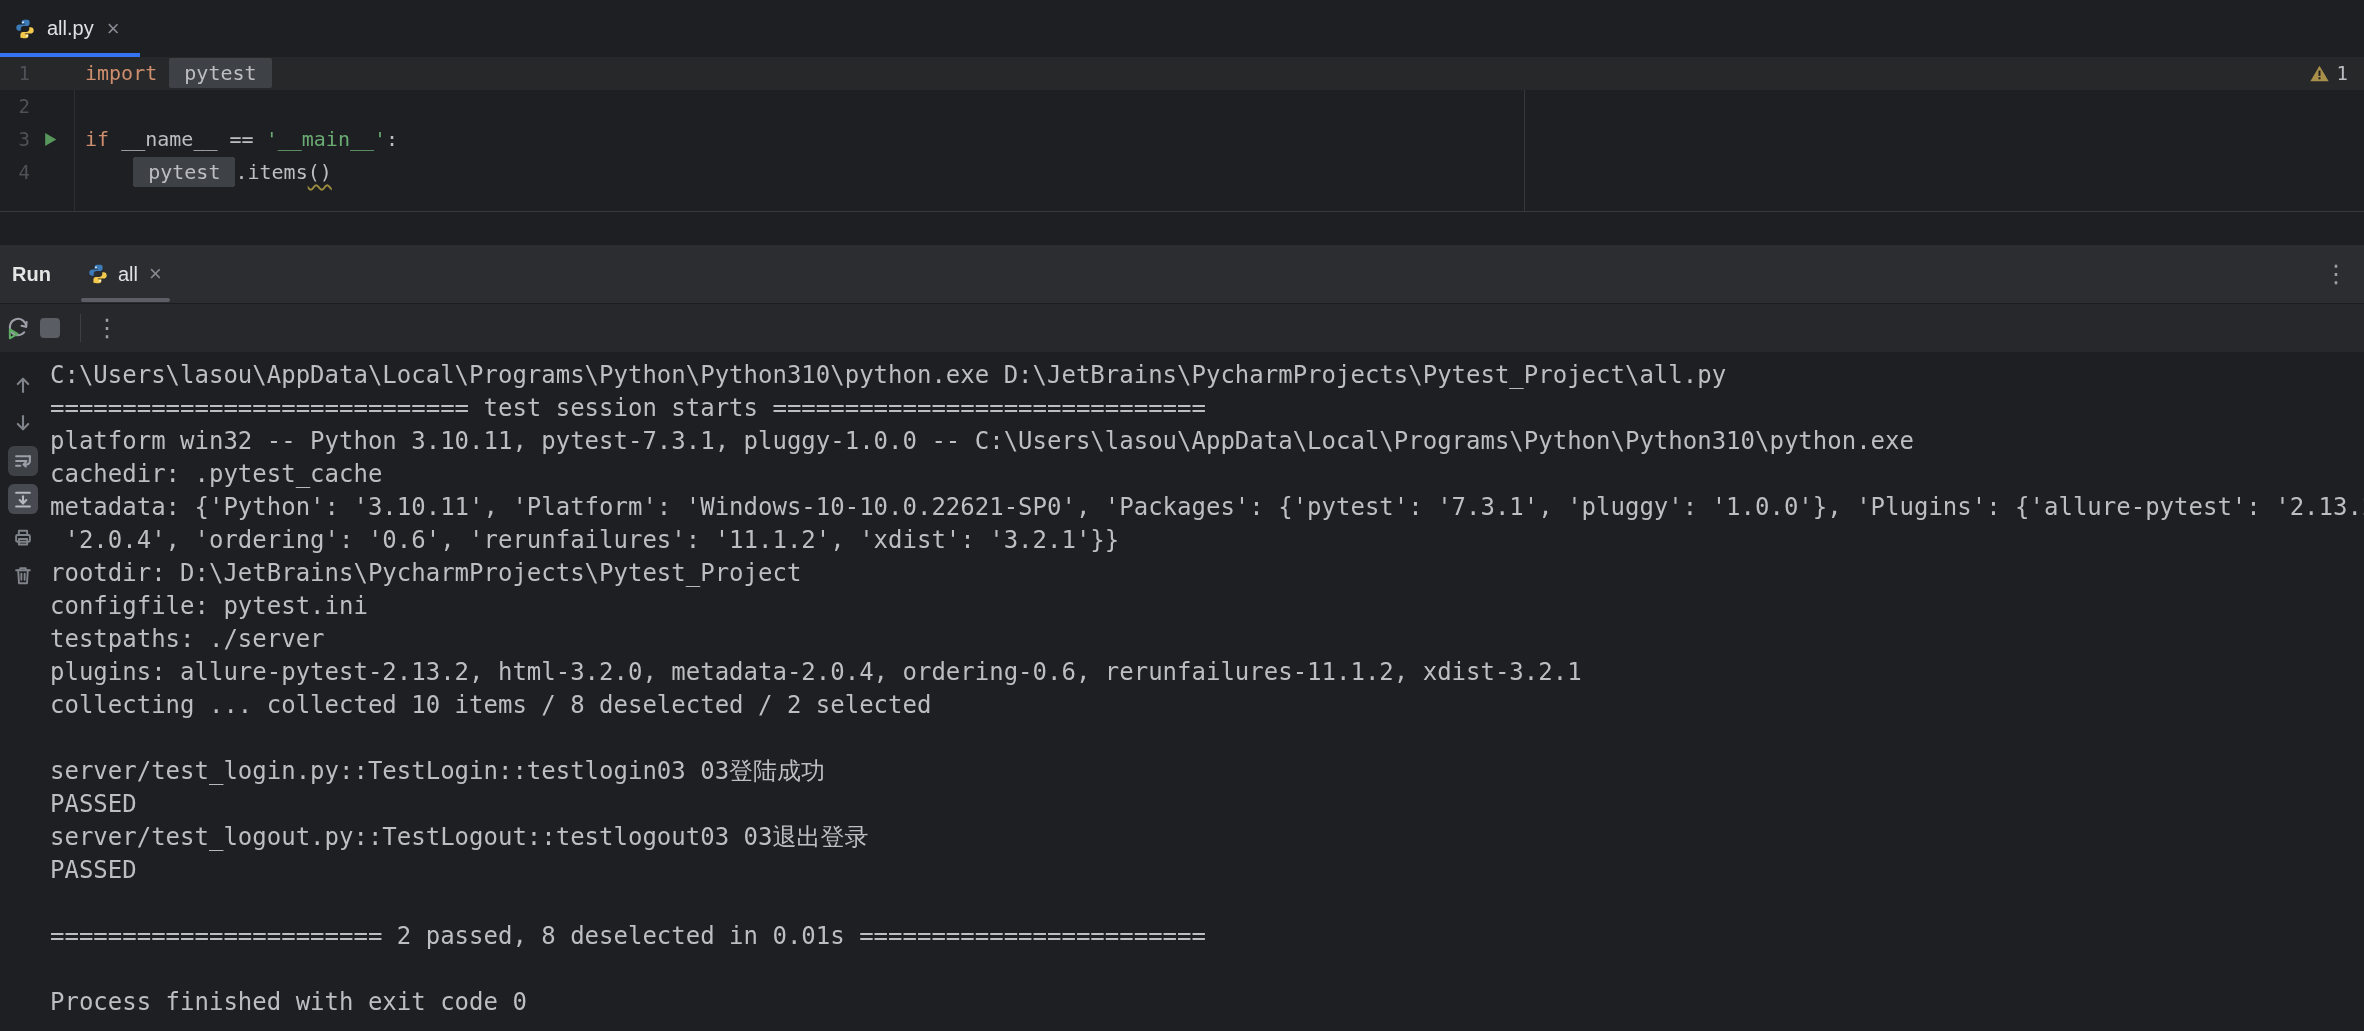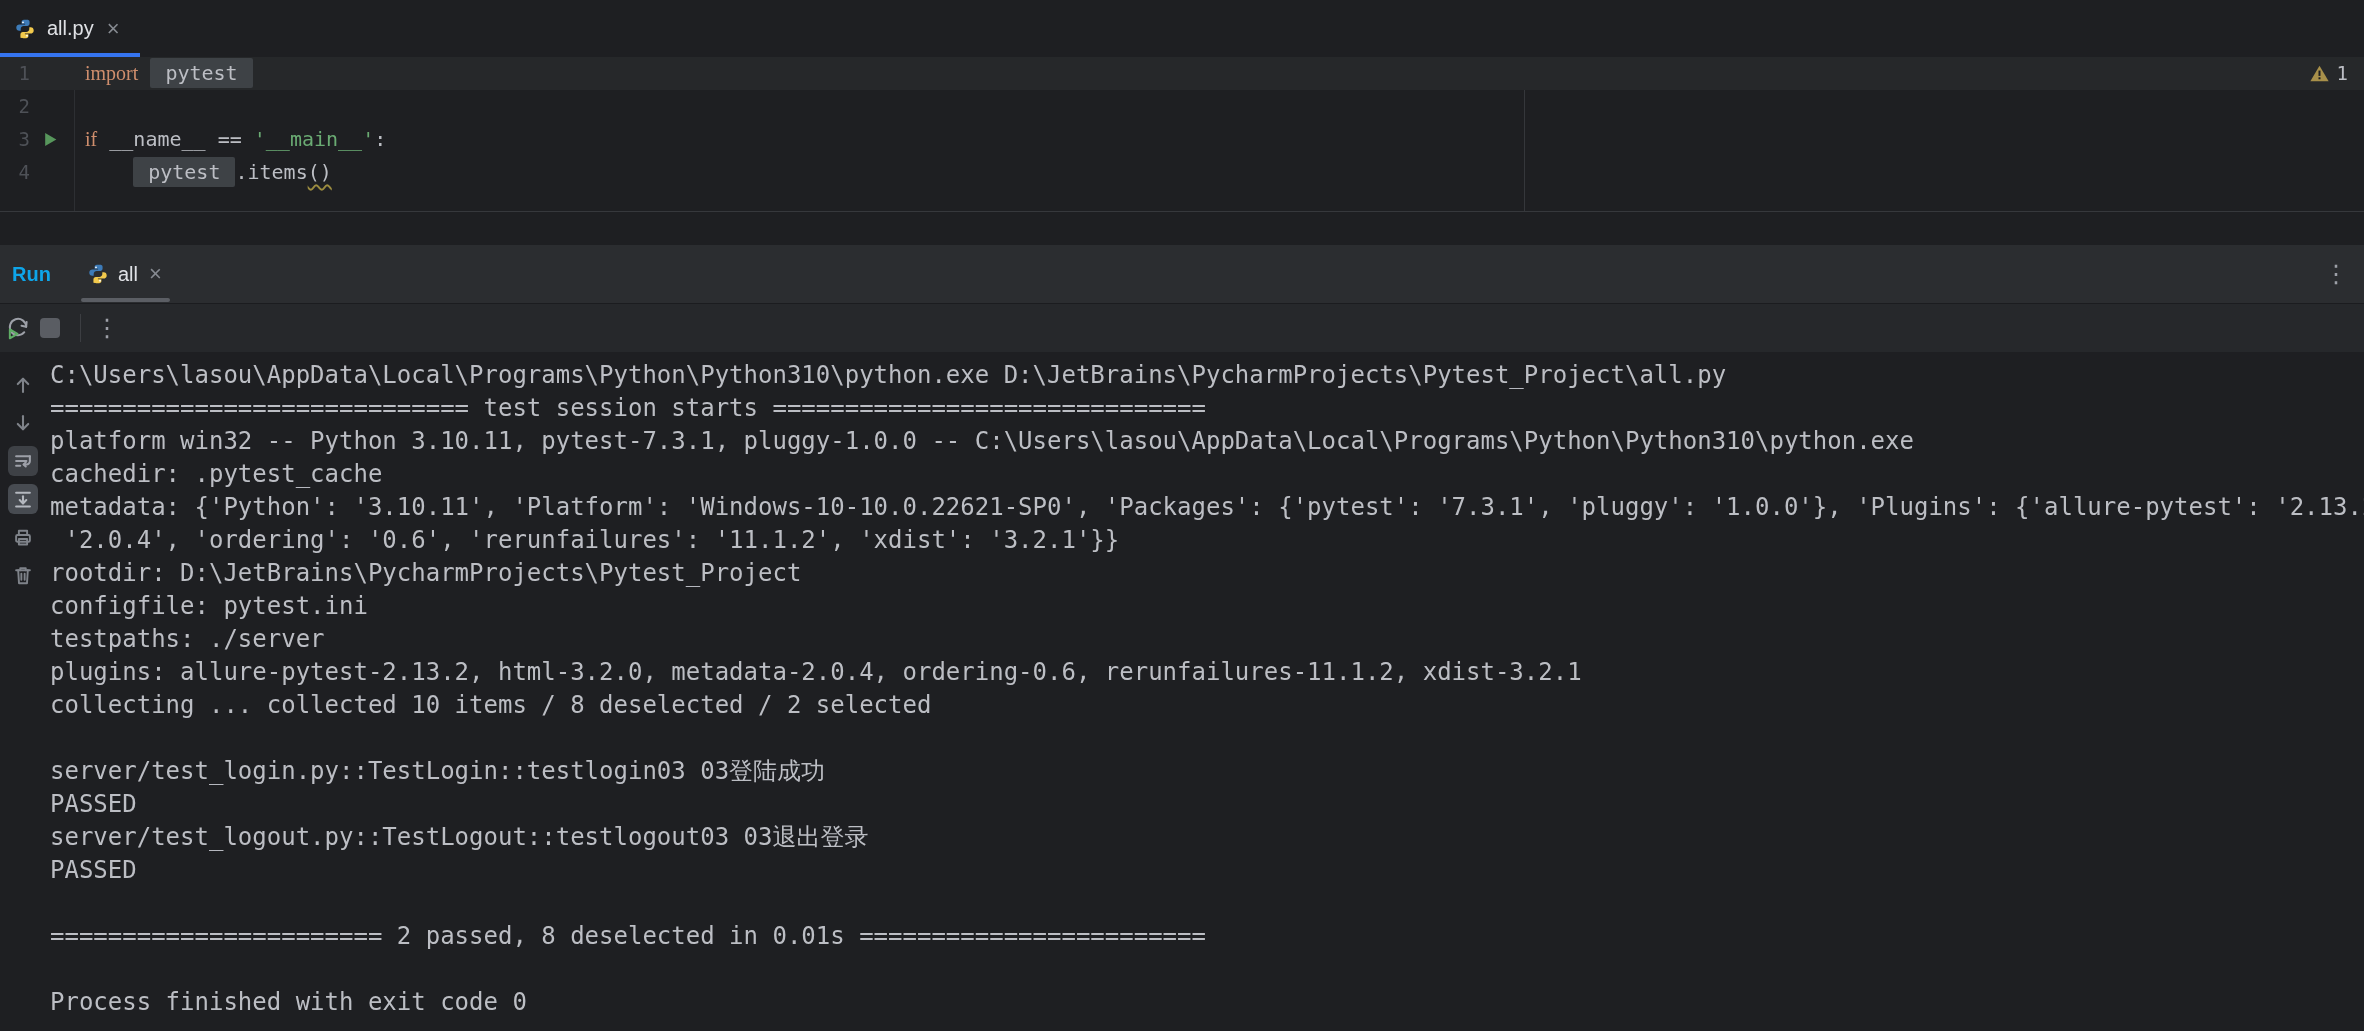--- a/index.html
+++ b/index.html
@@ -22,30 +22,30 @@
     font-size:20px; line-height:33px;
   }
   .gutter-divider { position:absolute; left:74px; top:0; bottom:0; width:1px; background:#2d2f33; }
   .margin-guide { position:absolute; left:1524px; top:0; bottom:0; width:1px; background:#35373b; }
   .ed-row { position:relative; display:flex; height:33px; align-items:center; }
   .ed-row.caret-row { background:#26282a; }
   .gutter-cell { width:74px; flex:none; position:relative; height:33px; display:flex; align-items:center; }
   .lnum { width:30px; text-align:right; color:#4e5157; font-size:19px; }
   .run-gutter { position:absolute; left:42px; top:8px; }
   .code-cell { padding-left:11px; white-space:pre; color:#bcbec4; }
-  .tok-kw { color:#cf8e6d;font-family:Liberation Serif, serif; }
+  .tok-kw { color:#cf8e6d; }
   .tok-str { color:#6aab73; }
   .tok-hl { background:#3e4246; border-radius:2px; padding:3px 15px; }
   .weak-warn { text-decoration:underline wavy #9c8c3f; text-underline-offset:5px; text-decoration-thickness:2px; }
   .insp-widget { position:absolute; top:2px; right:10px; height:29px; display:flex; align-items:center; gap:7px; padding:0 6px; border-radius:5px; }
   .insp-count { font-size:19px; color:#bcbec4; }
   .editor-bottom-divider { position:absolute; top:211px; left:0; right:0; height:1px; background:#36383c; }
   
   .run-header { position:absolute; top:245px; left:0; right:0; height:58px; background:#2b2d30; display:flex; align-items:center; }
-  .run-title { font-size:20px; font-weight:700; color:#0ea5e9; margin-left:12px; }
+  .run-title { font-size:20px; font-weight:700; color:#e5e5e5; margin-left:12px; }
   .rtab { position:relative; height:100%; display:flex; align-items:center; gap:9px; padding:0 12px; margin-left:24px; }
   .rtab-label { font-size:20px; color:#dfe1e5; }
   .rtab-underline { position:absolute; left:6px; right:6px; bottom:1px; height:4px; border-radius:2px; background:#5b5e64; }
   .header-more { margin-left:auto; margin-right:10px; }
   .kebab { color:#9da0a8; font-size:24px; line-height:24px; padding:2px 6px; }
   
   .run-toolbar { position:absolute; top:303px; left:0; right:0; height:49px; background:#26282b; border-top:1px solid #1b1c1f; display:flex; align-items:center; }
   .tb-item { display:flex; align-items:center; justify-content:center; width:32px; height:32px; border-radius:5px; }
   .rerun { margin-left:2px; }
   .stop-square { width:20px; height:20px; border-radius:4px; background:#5a5d63; }

